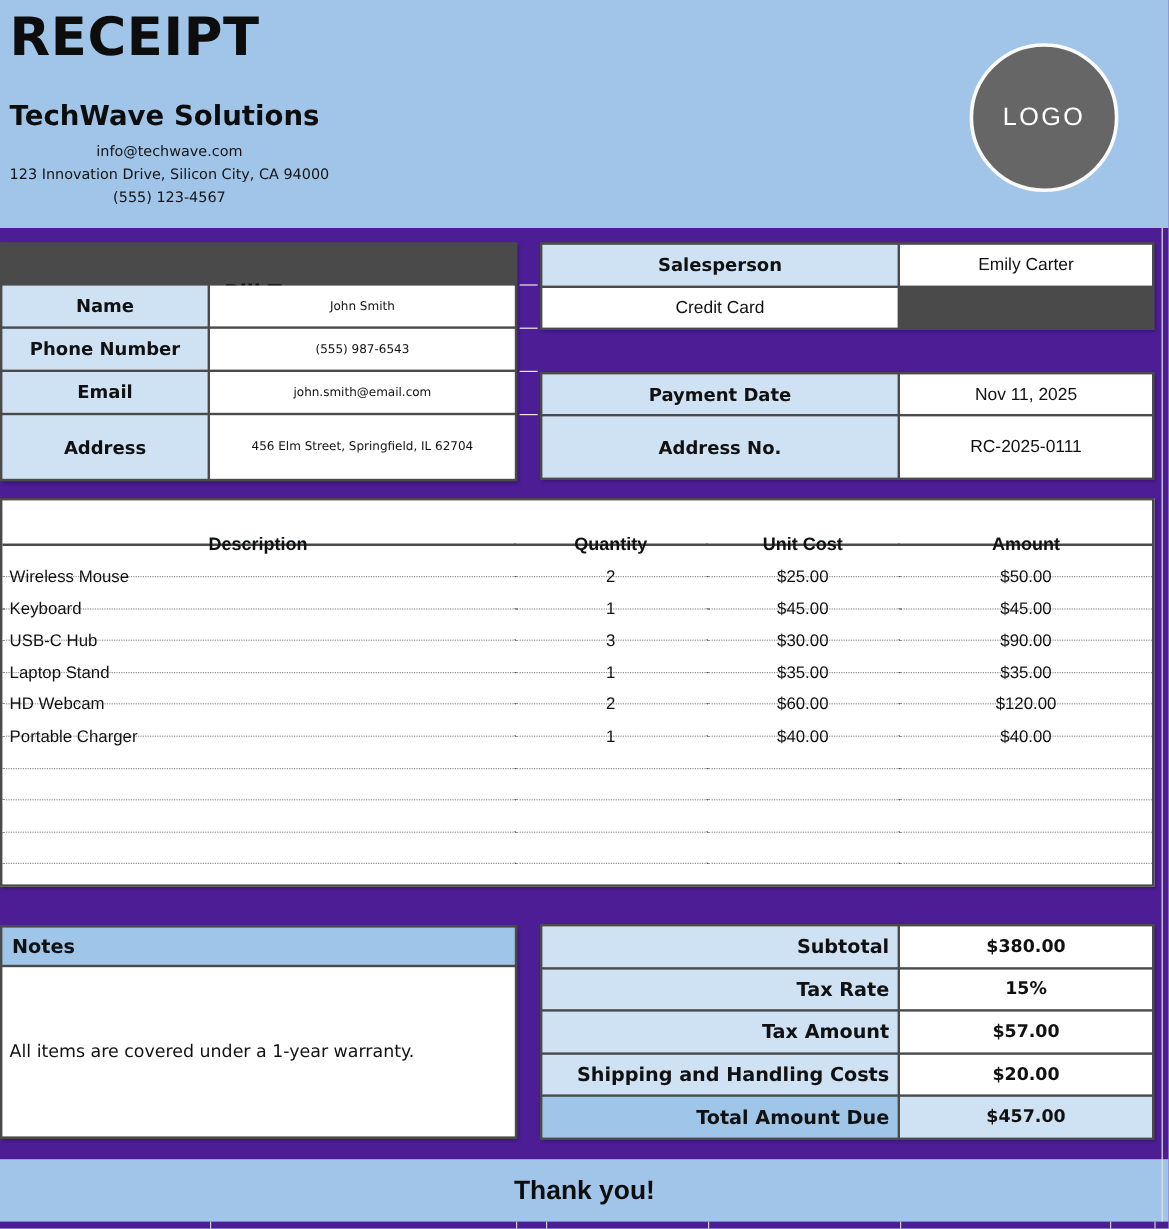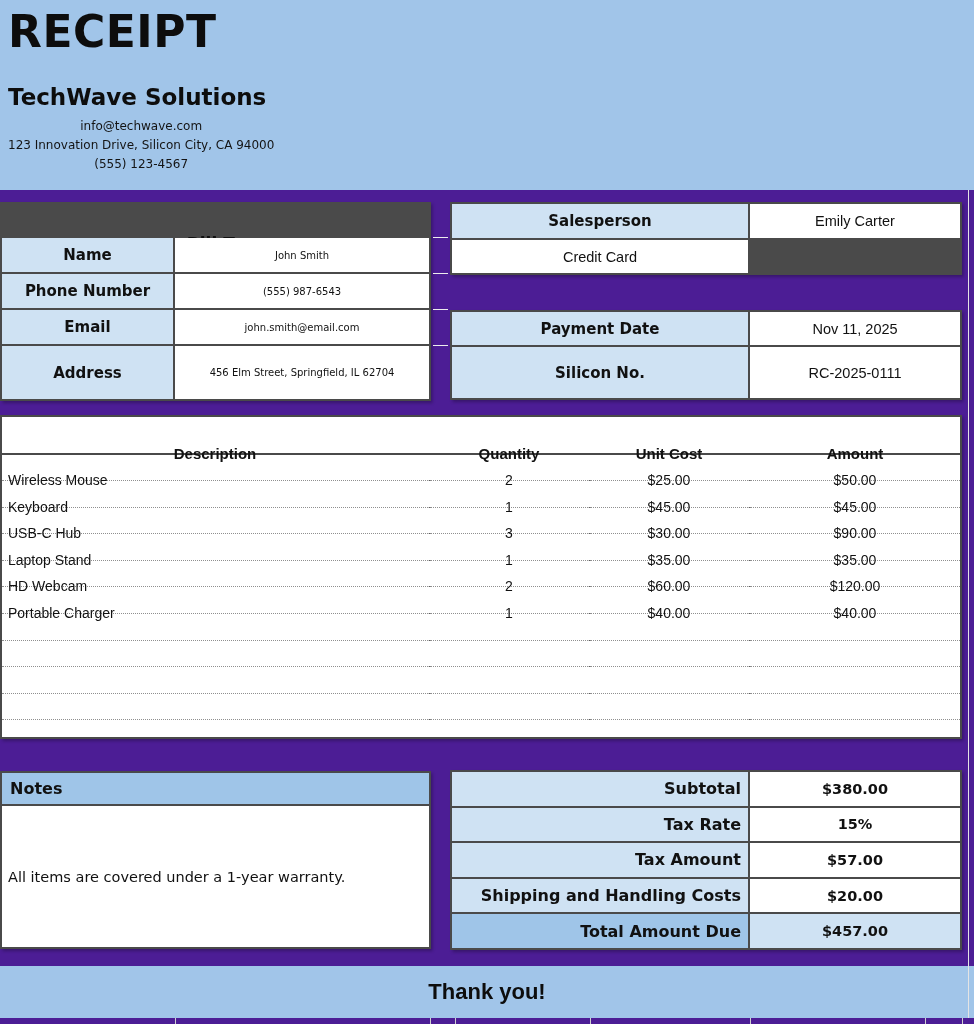--- a/index.html
+++ b/index.html
@@ -90,20 +90,23 @@
 <div class="sheet">
 
   <div class="band">
     <div class="doc-title">RECEIPT</div>
     <div class="company-name">TechWave Solutions</div>
     <div class="company-contact">
       <div>info@techwave.com</div>
       <div>123 Innovation Drive, Silicon City, CA 94000</div>
       <div>(555) 123-4567</div>
     </div>
+    <div class="logo">
+      <span>LOGO</span>
+    </div>
   </div>
 
   <div class="t billto">
     <div class="cell hdr title">Bill To</div>
     <div class="cell lbl">Name</div>
     <div class="cell val">John Smith</div>
     <div class="cell lbl">Phone Number</div>
     <div class="cell val">(555) 987-6543</div>
     <div class="cell lbl">Email</div>
     <div class="cell val">john.smith@email.com</div>
@@ -113,21 +116,21 @@
 
   <div class="t sales">
     <div class="cell lbl">Salesperson</div>
     <div class="cell val val-arial">Emily Carter</div>
     <div class="cell val val-arial">Credit Card</div>
   </div>
 
   <div class="t payment">
     <div class="cell lbl">Payment Date</div>
     <div class="cell val val-arial">Nov 11, 2025</div>
-    <div class="cell lbl">Silicon No.</div>
+    <div class="cell lbl">Address No.</div>
     <div class="cell val val-arial">RC-2025-0111</div>
   </div>
 
   <div class="items">
     <div class="ih sep">Description</div>
     <div class="ih sep">Quantity</div>
     <div class="ih sep">Unit Cost</div>
     <div class="ih">Amount</div>
 
     <div class="desc sep">Wireless Mouse</div>

